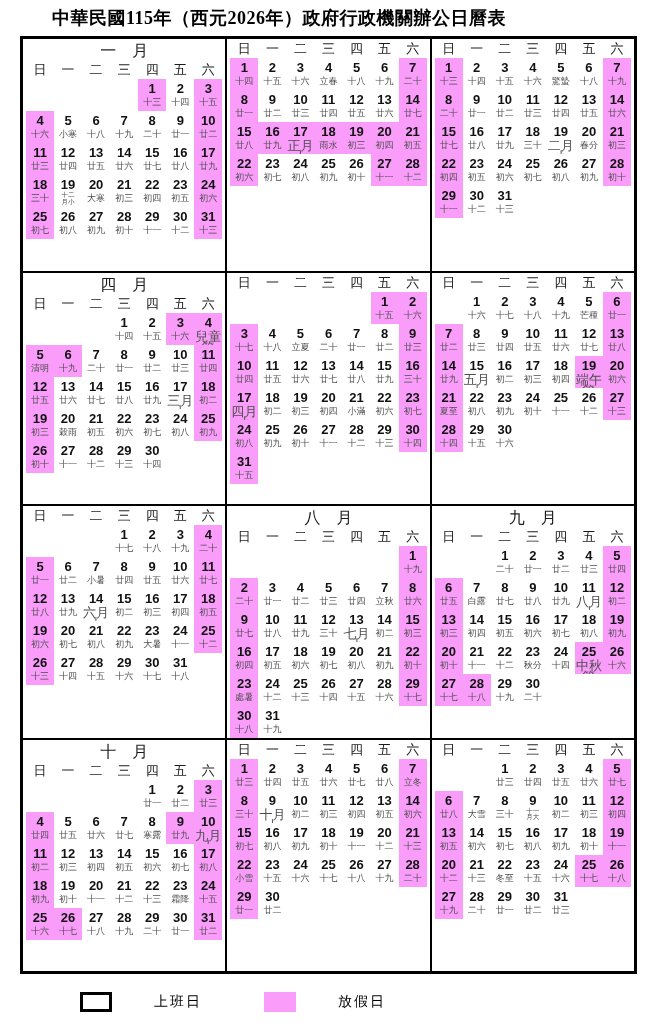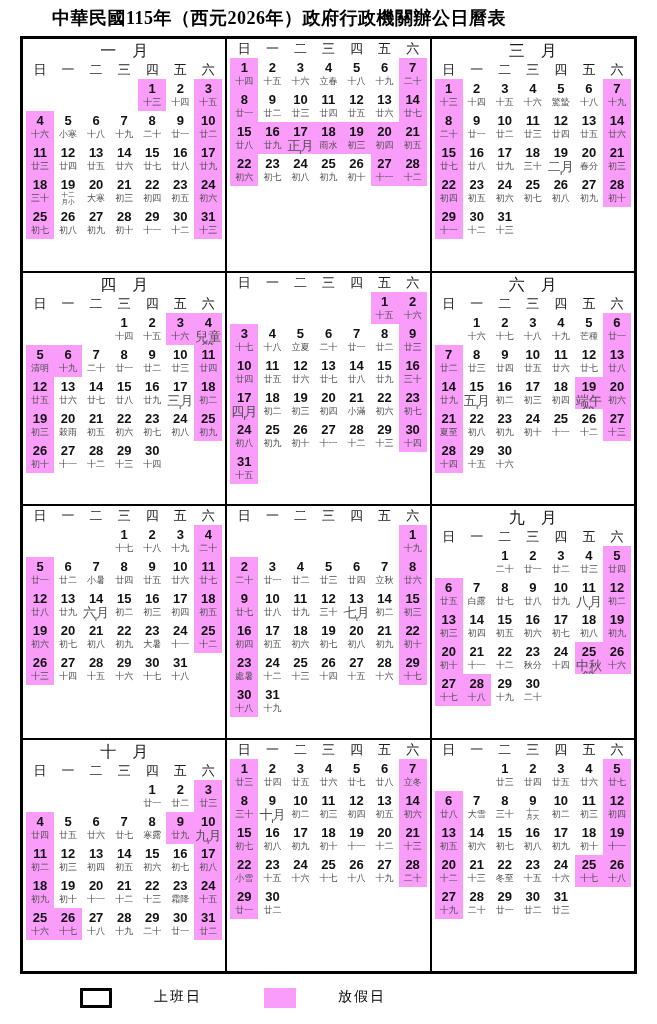--- a/index.html
+++ b/index.html
@@ -30,21 +30,21 @@
   .hd{height:18px;}
   .hd span{text-align:center;font-size:13px;line-height:18px;color:#1a1a1a;}
   .cell{height:32px;text-align:center;overflow:hidden;}
   .cell.hol{background:var(--holiday,#FA9CFA);}
   .num{font-size:13px;font-weight:bold;color:#111;line-height:17px;margin-top:1px;}
   .lun{font-size:9px;color:#4d4d4d;line-height:11px;}
   .lun.l3{font-size:13px;text-align:center;}
   .lun.l4{font-size:6.5px;line-height:6.5px;margin-top:-1px;}
   .legend{
     position:absolute;left:80px;top:988px;height:28px;
-    display:flex;font-size:14px;color:#000;
+    display:flex;align-items:center;font-size:14px;color:#000;
   }
   .swatch{width:32px;height:20px;box-sizing:border-box;}
   .swatch.work{background:#fff;border:3px solid #000;}
   .swatch.holiday{background:var(--holiday,#FA9CFA);}
   .legend .lab{margin-left:42px;letter-spacing:2px;}
   .legend .gap{width:62px;}
 </style>
 </head>
 <body>
 
@@ -329,21 +329,20 @@
           <div class="num">27</div>
           <div class="lun">十一</div>
         </div>
         <div class="cell hol">
           <div class="num">28</div>
           <div class="lun">十二</div>
         </div>
       </div>
     </div>
     <div class="month">
-      <div class="mname">三　月</div>
       <div class="hd">
         <span>日</span>
         <span>一</span>
         <span>二</span>
         <span>三</span>
         <span>四</span>
         <span>五</span>
         <span>六</span>
       </div>
       <div class="wrow">
@@ -784,21 +783,20 @@
         </div>
         <div class="cell"></div>
         <div class="cell"></div>
         <div class="cell"></div>
         <div class="cell"></div>
         <div class="cell"></div>
         <div class="cell"></div>
       </div>
     </div>
     <div class="month">
-      <div class="mname">六　月</div>
       <div class="hd">
         <span>日</span>
         <span>一</span>
         <span>二</span>
         <span>三</span>
         <span>四</span>
         <span>五</span>
         <span>六</span>
       </div>
       <div class="wrow">
@@ -1080,20 +1078,21 @@
           <div class="lun">十七</div>
         </div>
         <div class="cell">
           <div class="num">31</div>
           <div class="lun">十八</div>
         </div>
         <div class="cell"></div>
       </div>
     </div>
     <div class="month">
+      <div class="mname">八　月</div>
       <div class="hd">
         <span>日</span>
         <span>一</span>
         <span>二</span>
         <span>三</span>
         <span>四</span>
         <span>五</span>
         <span>六</span>
       </div>
       <div class="wrow">

